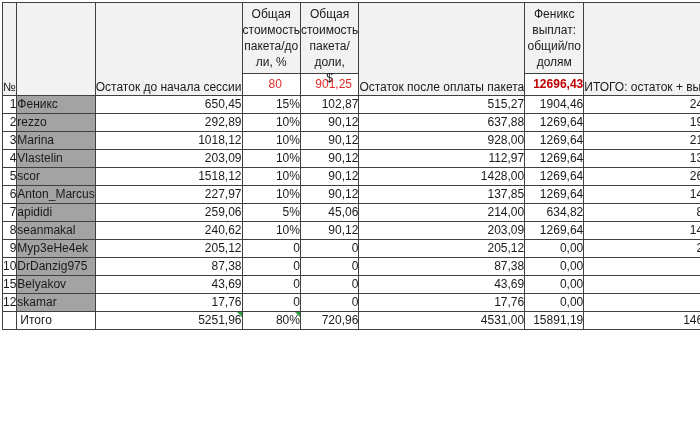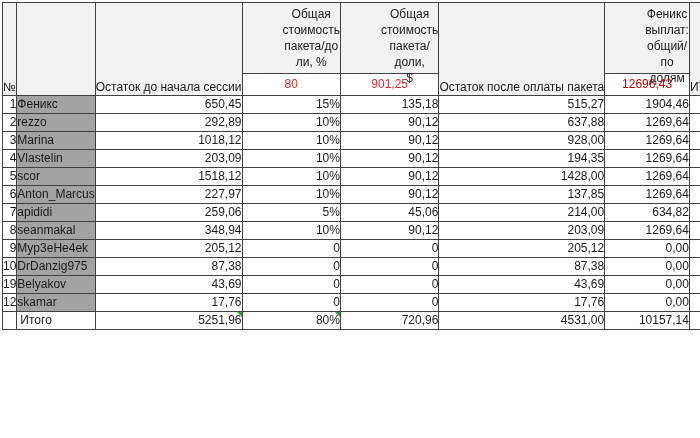--- a/index.html
+++ b/index.html
@@ -49,31 +49,31 @@
     padding-bottom: 3px;
   }
   th.h-split { vertical-align: top; }
   .hlabel {
     height: 70px;
     white-space: pre-line;
     text-align: center;
     padding-top: 3px;
     box-sizing: border-box;
     line-height: 16px;
-    margin-left: 40px;
   }
   .hvalue {
     height: 21px;
     line-height: 20px;
     border-top: 1px solid #404040;
     background: #ffffff;
     text-align: center;
+    padding-left: 8px;
   }
   .red-plain { color: #e02b2b; }
-  .red-bold  { color: #c00000; font-weight: normal; }
+  .red-bold  { color: #c00000; font-weight: bold; }
   
   tbody td, tfoot td {
     height: 17px;
     line-height: 17px;
     background: #ffffff;
   }
   td.num     { text-align: right; padding-right: 2px; }
   td.name    { text-align: left;  padding-left: 3px; background: #a3a3a3; }
   td.numeric { text-align: right; padding-right: 3px; }
   tfoot td.label { text-align: left; padding-left: 3px; background: #ffffff; }
@@ -140,21 +140,21 @@
 остаток +
 выплата</th>
       </tr>
     </thead>
     <tbody>
         <tr>
           <td class="num">1</td>
           <td class="name">Феникс</td>
           <td class="numeric">650,45</td>
           <td class="numeric">15%</td>
-          <td class="numeric">135,18</td>
+          <td class="numeric">102,87</td>
           <td class="numeric">515,27</td>
           <td class="numeric">1904,46</td>
           <td class="numeric">2419,74</td>
         </tr>
         <tr>
           <td class="num">2</td>
           <td class="name">rezzo</td>
           <td class="numeric">292,89</td>
           <td class="numeric">10%</td>
           <td class="numeric">90,12</td>
@@ -171,21 +171,21 @@
           <td class="numeric">928,00</td>
           <td class="numeric">1269,64</td>
           <td class="numeric">2197,64</td>
         </tr>
         <tr>
           <td class="num">4</td>
           <td class="name">Vlastelin</td>
           <td class="numeric">203,09</td>
           <td class="numeric">10%</td>
           <td class="numeric">90,12</td>
-          <td class="numeric">194,35</td>
+          <td class="numeric">112,97</td>
           <td class="numeric">1269,64</td>
           <td class="numeric">1382,61</td>
         </tr>
         <tr>
           <td class="num">5</td>
           <td class="name">scor</td>
           <td class="numeric">1518,12</td>
           <td class="numeric">10%</td>
           <td class="numeric">90,12</td>
           <td class="numeric">1428,00</td>
@@ -208,21 +208,21 @@
           <td class="numeric">259,06</td>
           <td class="numeric">5%</td>
           <td class="numeric">45,06</td>
           <td class="numeric">214,00</td>
           <td class="numeric">634,82</td>
           <td class="numeric">848,82</td>
         </tr>
         <tr>
           <td class="num">8</td>
           <td class="name">seanmakal</td>
-          <td class="numeric">348,94</td>
+          <td class="numeric">240,62</td>
           <td class="numeric">10%</td>
           <td class="numeric">90,12</td>
           <td class="numeric">203,09</td>
           <td class="numeric">1269,64</td>
           <td class="numeric">1472,73</td>
         </tr>
         <tr>
           <td class="num">9</td>
           <td class="name">Myp3eHe4ek</td>
           <td class="numeric">205,12</td>
@@ -236,21 +236,21 @@
           <td class="num">10</td>
           <td class="name">DrDanzig975</td>
           <td class="numeric">87,38</td>
           <td class="numeric">0</td>
           <td class="numeric">0</td>
           <td class="numeric">87,38</td>
           <td class="numeric">0,00</td>
           <td class="numeric">87,38</td>
         </tr>
         <tr>
-          <td class="num">19</td>
+          <td class="num">15</td>
           <td class="name">Belyakov</td>
           <td class="numeric">43,69</td>
           <td class="numeric">0</td>
           <td class="numeric">0</td>
           <td class="numeric">43,69</td>
           <td class="numeric">0,00</td>
           <td class="numeric">43,69</td>
         </tr>
         <tr>
           <td class="num">12</td>
@@ -270,18 +270,18 @@
         <td class="numeric flag-cell">
           <span>5251,96</span>
           <span class="flag"></span>
         </td>
         <td class="numeric flag-cell">
           <span>80%</span>
           <span class="flag"></span>
         </td>
         <td class="numeric">720,96</td>
         <td class="numeric">4531,00</td>
-        <td class="numeric">10157,14</td>
+        <td class="numeric">15891,19</td>
         <td class="numeric">14688,15</td>
       </tr>
     </tfoot>
   </table>
 </div>
 
 </body></html>

